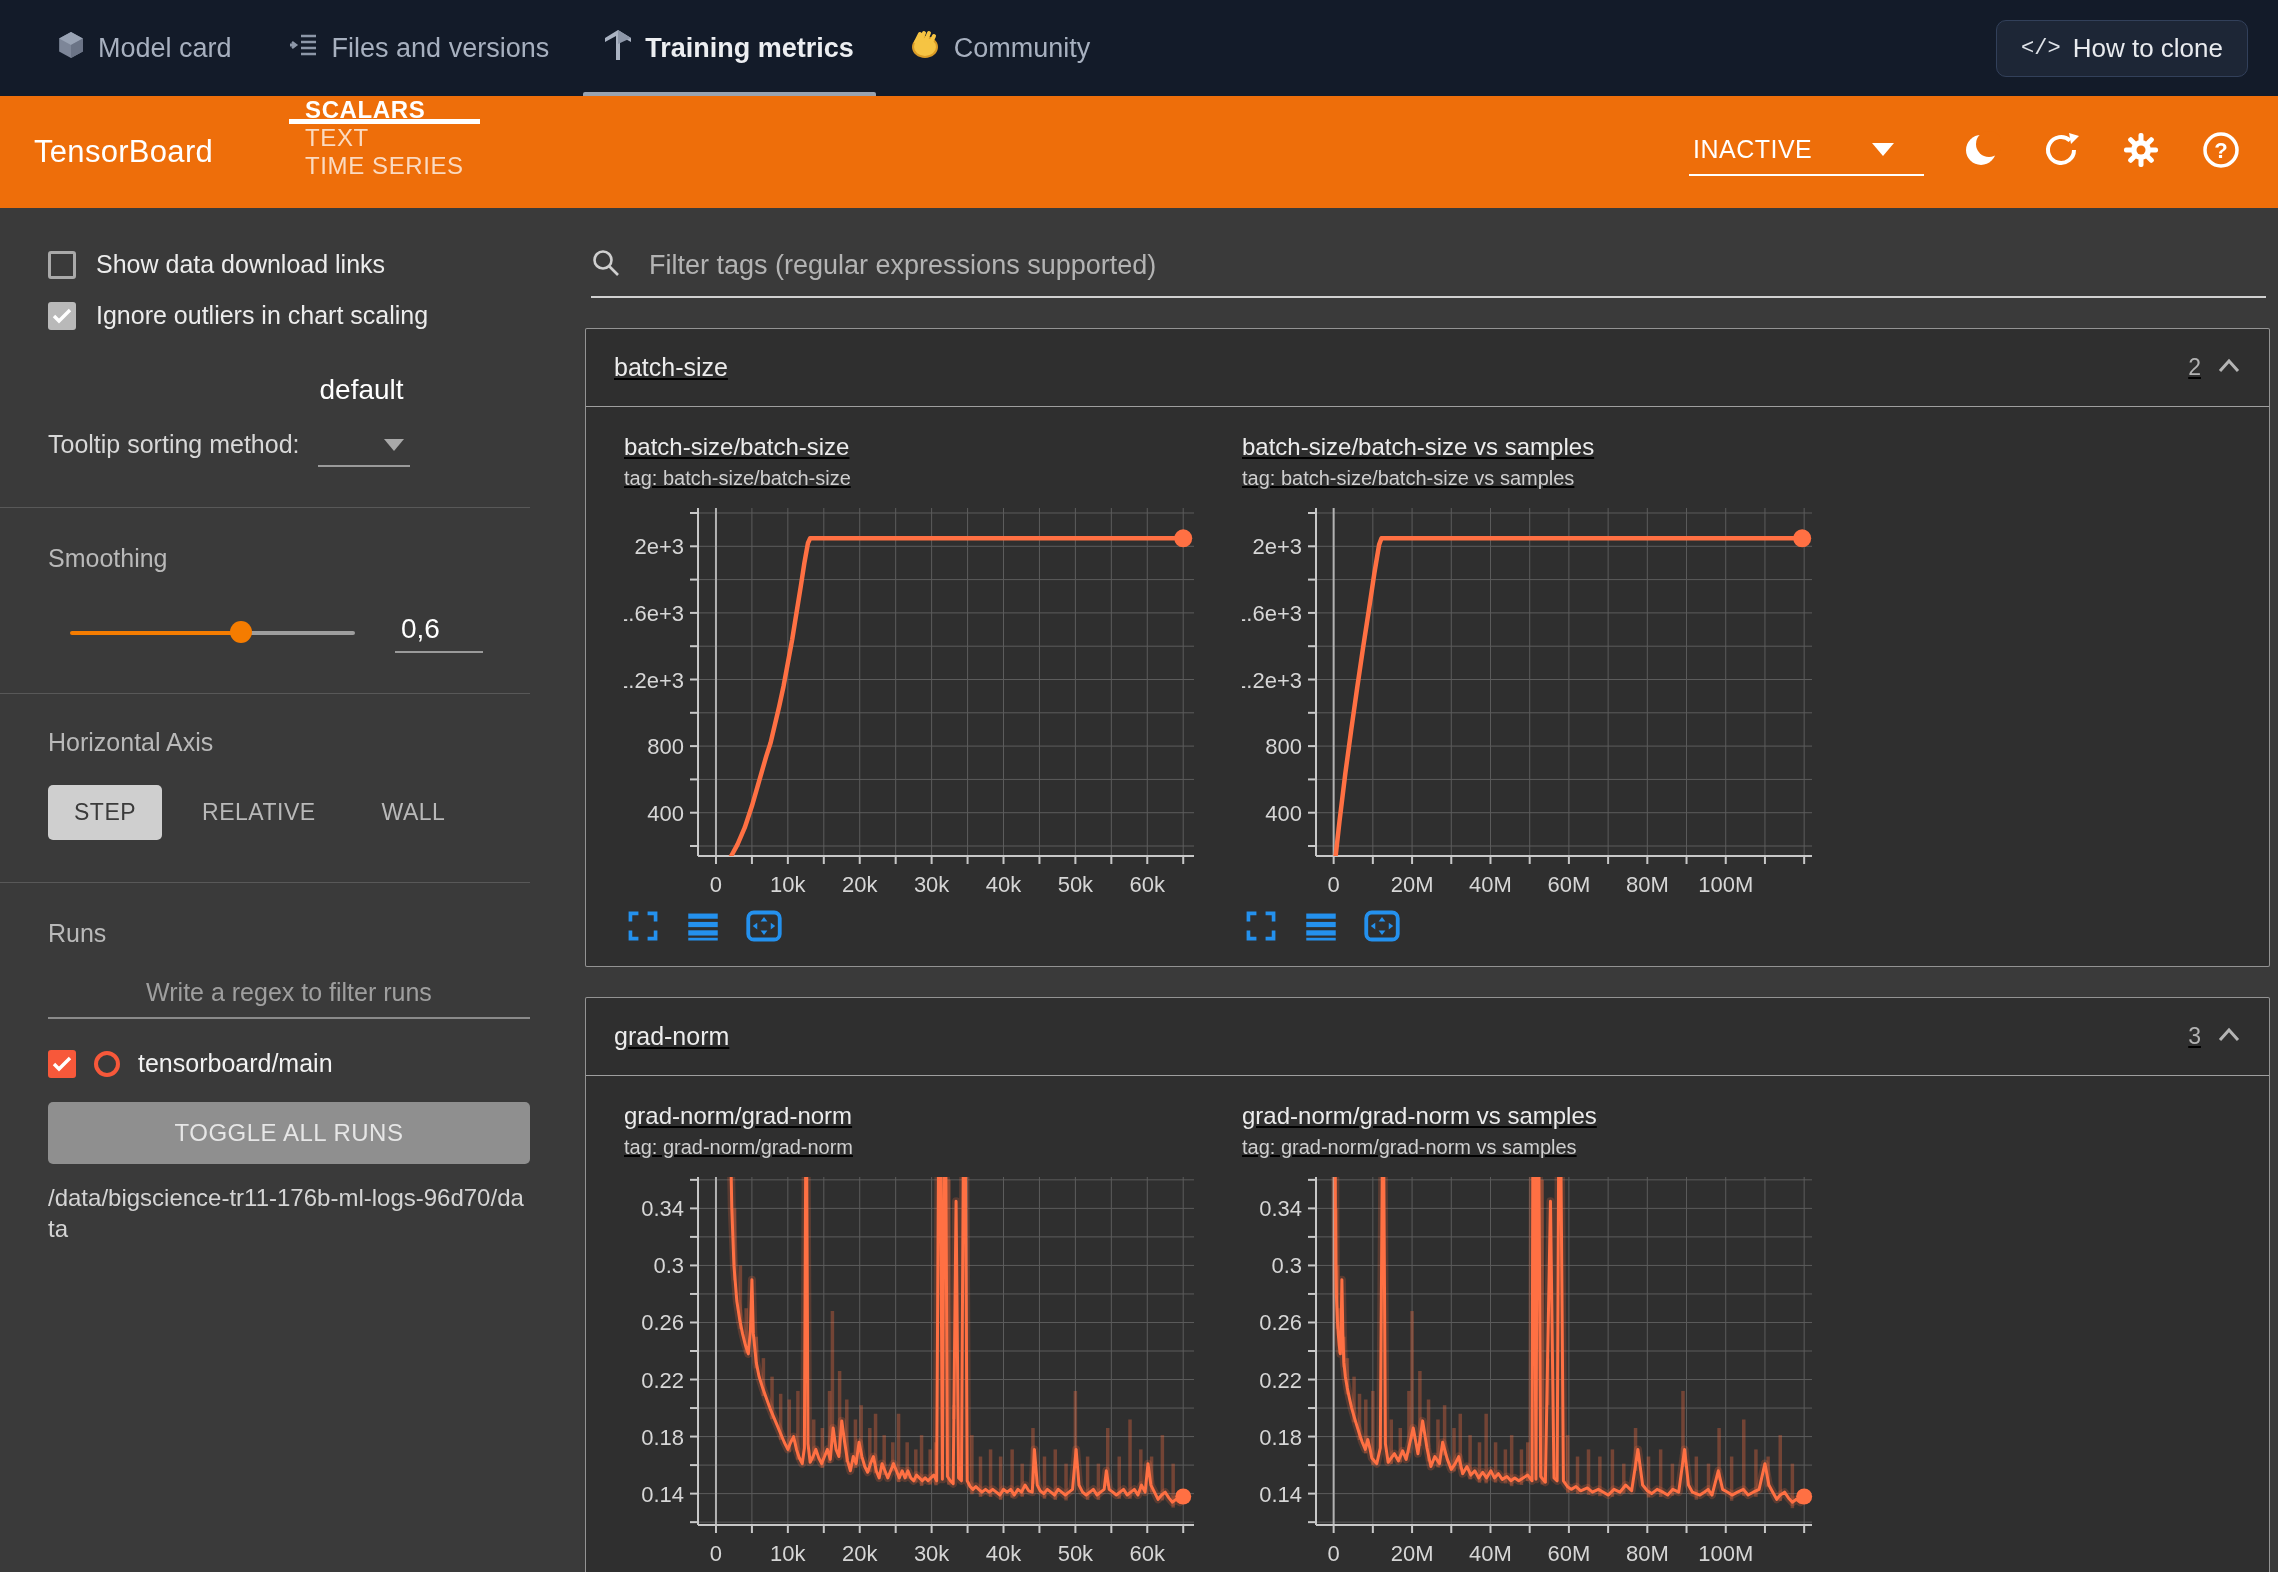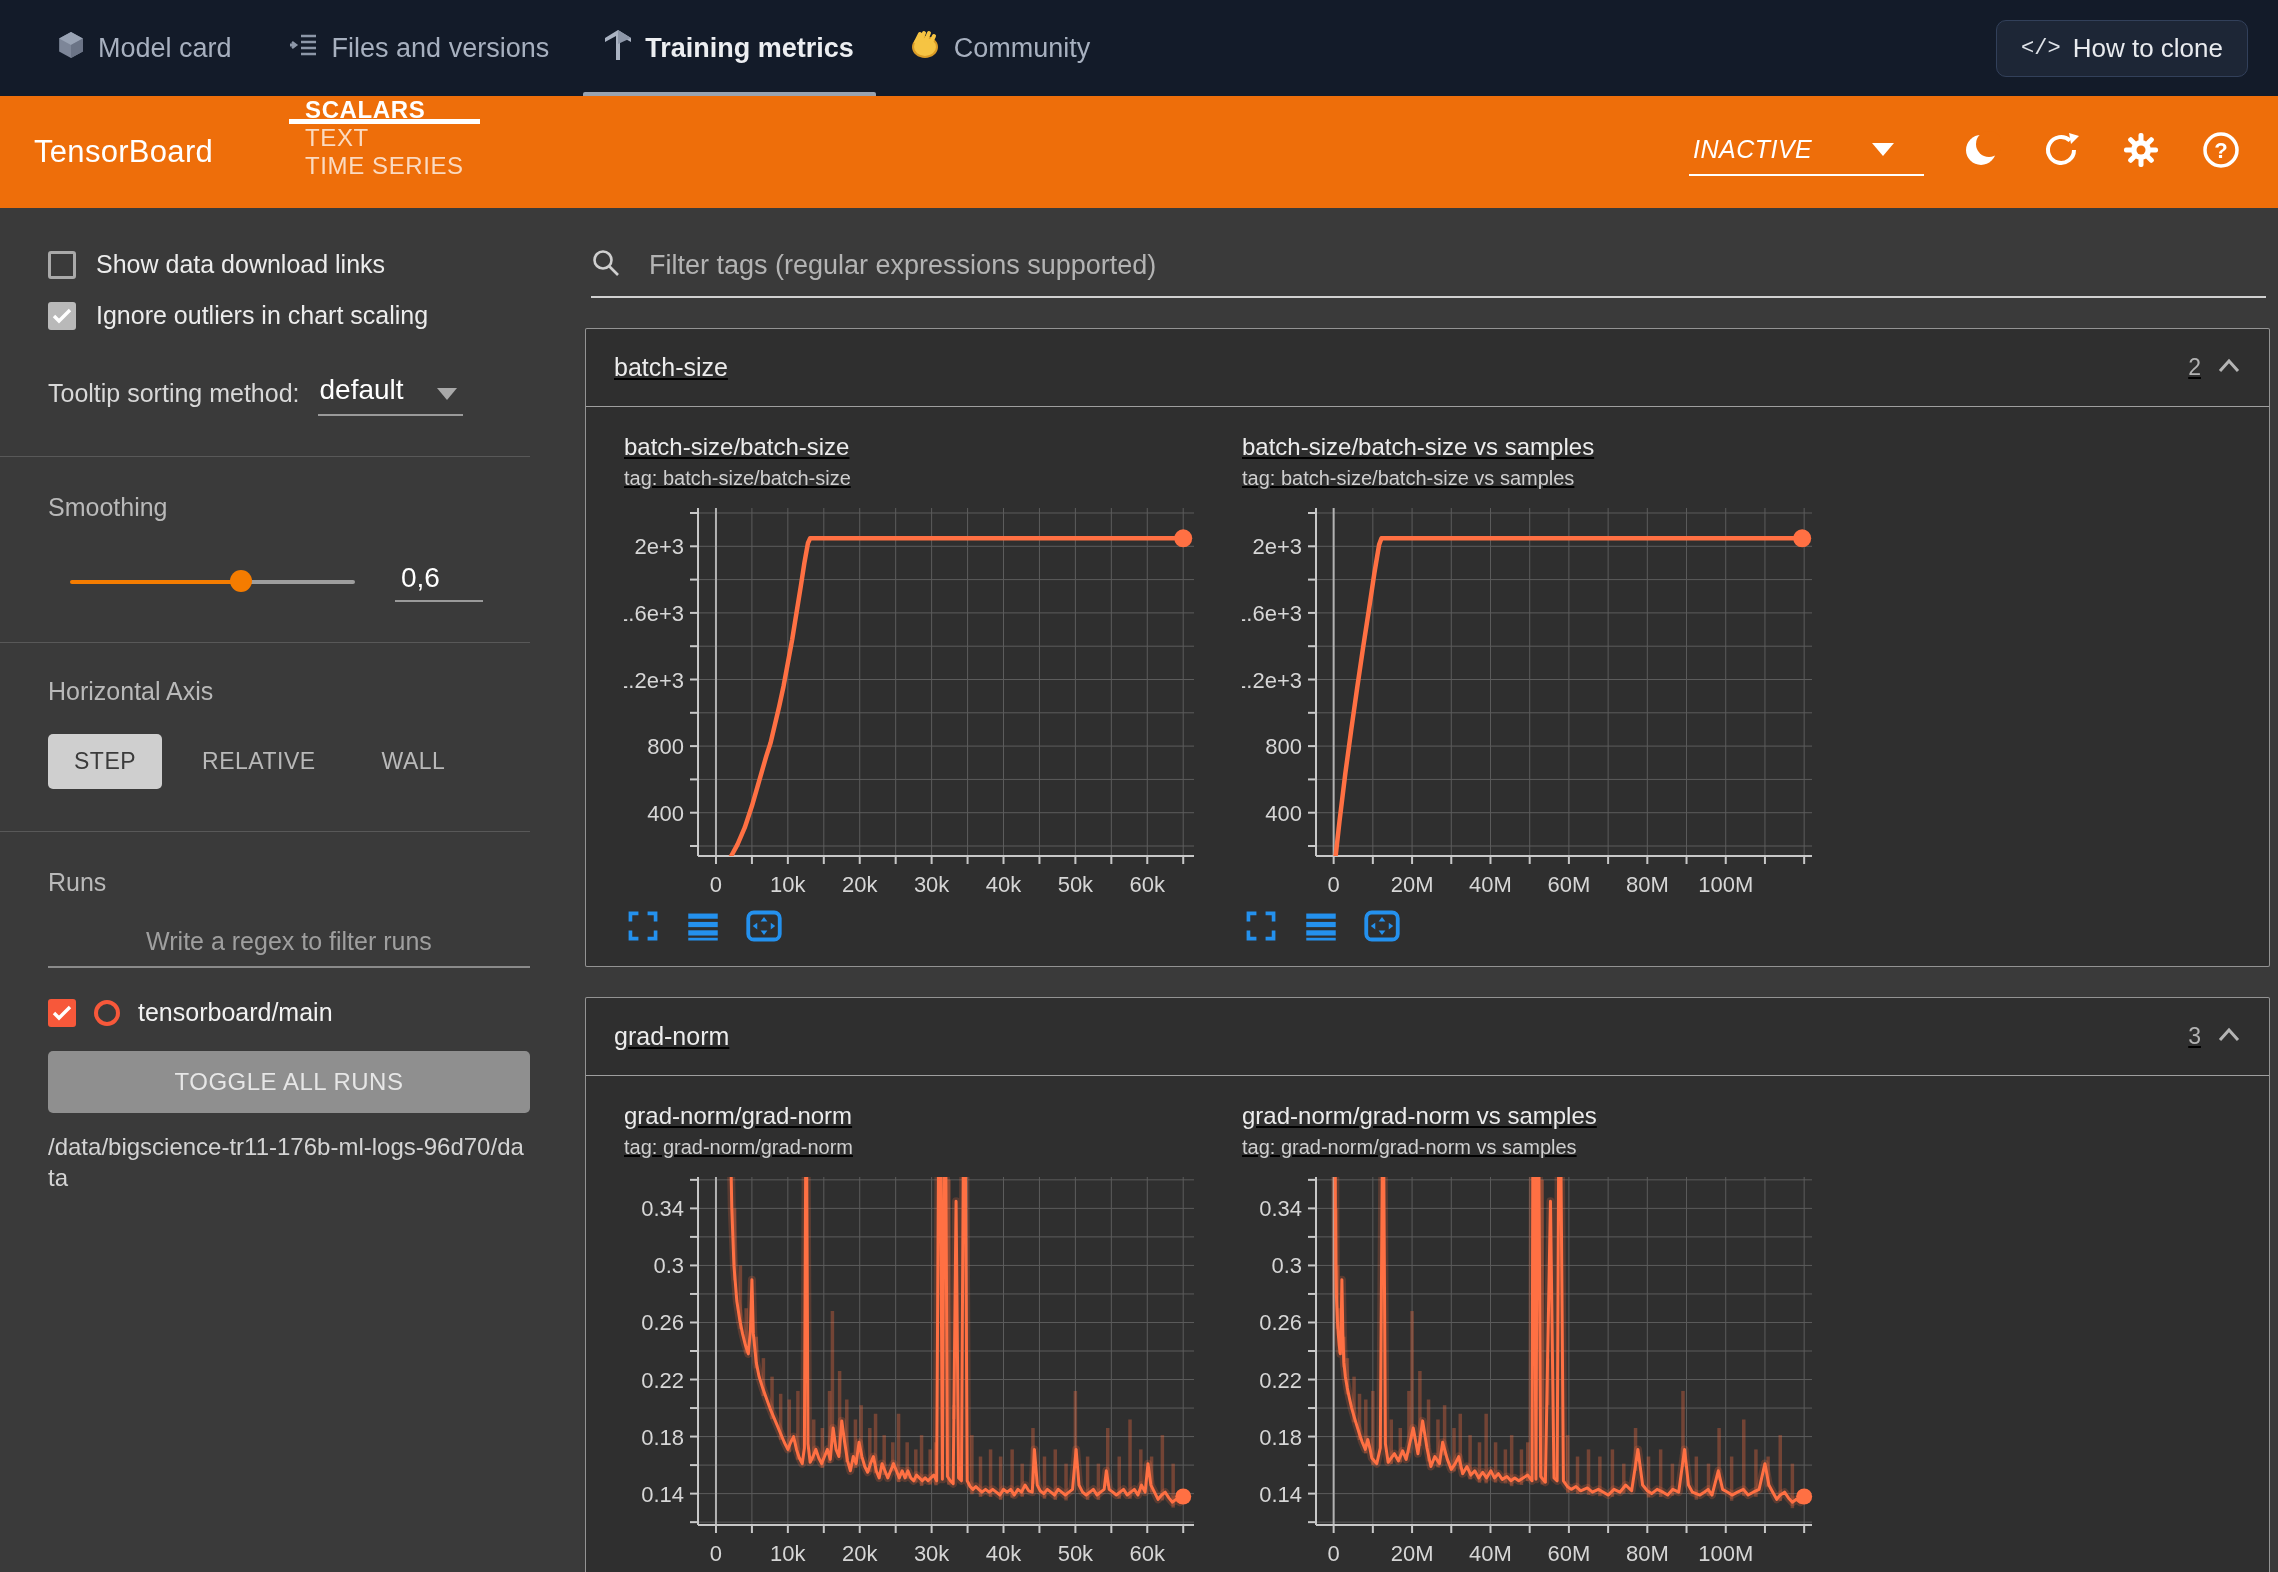--- a/index.html
+++ b/index.html
@@ -26,41 +26,41 @@
   .tb-logo { font-size:31px; color:#fff; letter-spacing:.3px; margin-right:66px; font-weight:500; }
   .tb-tabs { display:flex; align-items:stretch; height:100%;flex-direction:column; }
   .tb-tab { display:flex; align-items:center; padding:0 26px; font-size:24px; letter-spacing:.6px;
             color:rgba(255,255,255,.75); position:relative; cursor:pointer; }
   .tb-tab.active { color:#fff; font-weight:bold; }
   .tb-tab.active::after { content:""; position:absolute; left:10px; right:10px; bottom:0;
             height:5px; background:#fff; }
   .tb-right { margin-left:auto; display:flex; align-items:center; gap:34px; }
   .status-select { display:flex; align-items:center; gap:60px; border-bottom:2px solid #fff;
                    padding:6px 4px 10px 4px; min-width:235px; cursor:pointer; }
-  .status-text { font-size:25px; letter-spacing:.5px; color:#fff;font-style:italic; }
+  .status-text { font-size:25px; letter-spacing:.5px; color:#fff; }
   .caret-down { width:0; height:0; border-left:11px solid transparent;
                 border-right:11px solid transparent; border-top:13px solid #fff; }
   .hdr-icon { width:46px; height:46px; display:flex; align-items:center; justify-content:center;
               cursor:pointer; }
 
   
   .content { display:flex; height:1364px; }
 
   .sidebar { width:565px; flex:none; padding:42px 35px 0 0; color:#e4e4e4; }
   .side-block { padding-left:48px; }
   .chk-row { display:flex; align-items:center; gap:20px; margin-bottom:22px; cursor:pointer; }
   .chk { width:28px; height:28px; border-radius:3px; flex:none; }
   .chk.empty { border:3px solid #a9a9a9; background:transparent; }
   .chk.checked-grey { background:#b9b9b9; display:flex; align-items:center; justify-content:center; }
   .chk.checked-orange { background:#f7583a; display:flex; align-items:center; justify-content:center; }
   .chk-label { font-size:25px; color:#ececec; }
   .tooltip-row { display:flex; align-items:flex-end; gap:18px; margin:44px 0 40px 0; }
   .tooltip-label { font-size:25px; color:#d8d8d8; padding-bottom:8px; }
   .select-box { display:flex; align-items:flex-end; gap:33px; border-bottom:2px solid #9a9a9a;
-                padding:0 6px 8px 2px; cursor:pointer; }
+                padding:0 6px 8px 2px; cursor:pointer;flex-direction:column; }
   .select-value { font-size:28px; color:#fff; }
   .caret-grey { width:0; height:0; border-left:10px solid transparent; border-right:10px solid transparent;
                 border-top:12px solid #a9a9a9; margin-bottom:6px; }
   .divider { border:none; border-top:1px solid #585858; margin:0; }
   .side-h { font-size:25px; color:#b9b9b9; }
   .smooth-block { padding:36px 0 40px 48px; }
   .slider-row { display:flex; align-items:center; margin-top:40px; }
   .slider { position:relative; width:285px; height:6px; margin-left:22px; }
   .slider .tr-l { position:absolute; left:0; top:1px; height:4px; width:60%; background:#f57c00; border-radius:2px; }
   .slider .tr-r { position:absolute; right:0; top:1px; height:4px; width:40%; background:#9e9e9e; border-radius:2px; }

